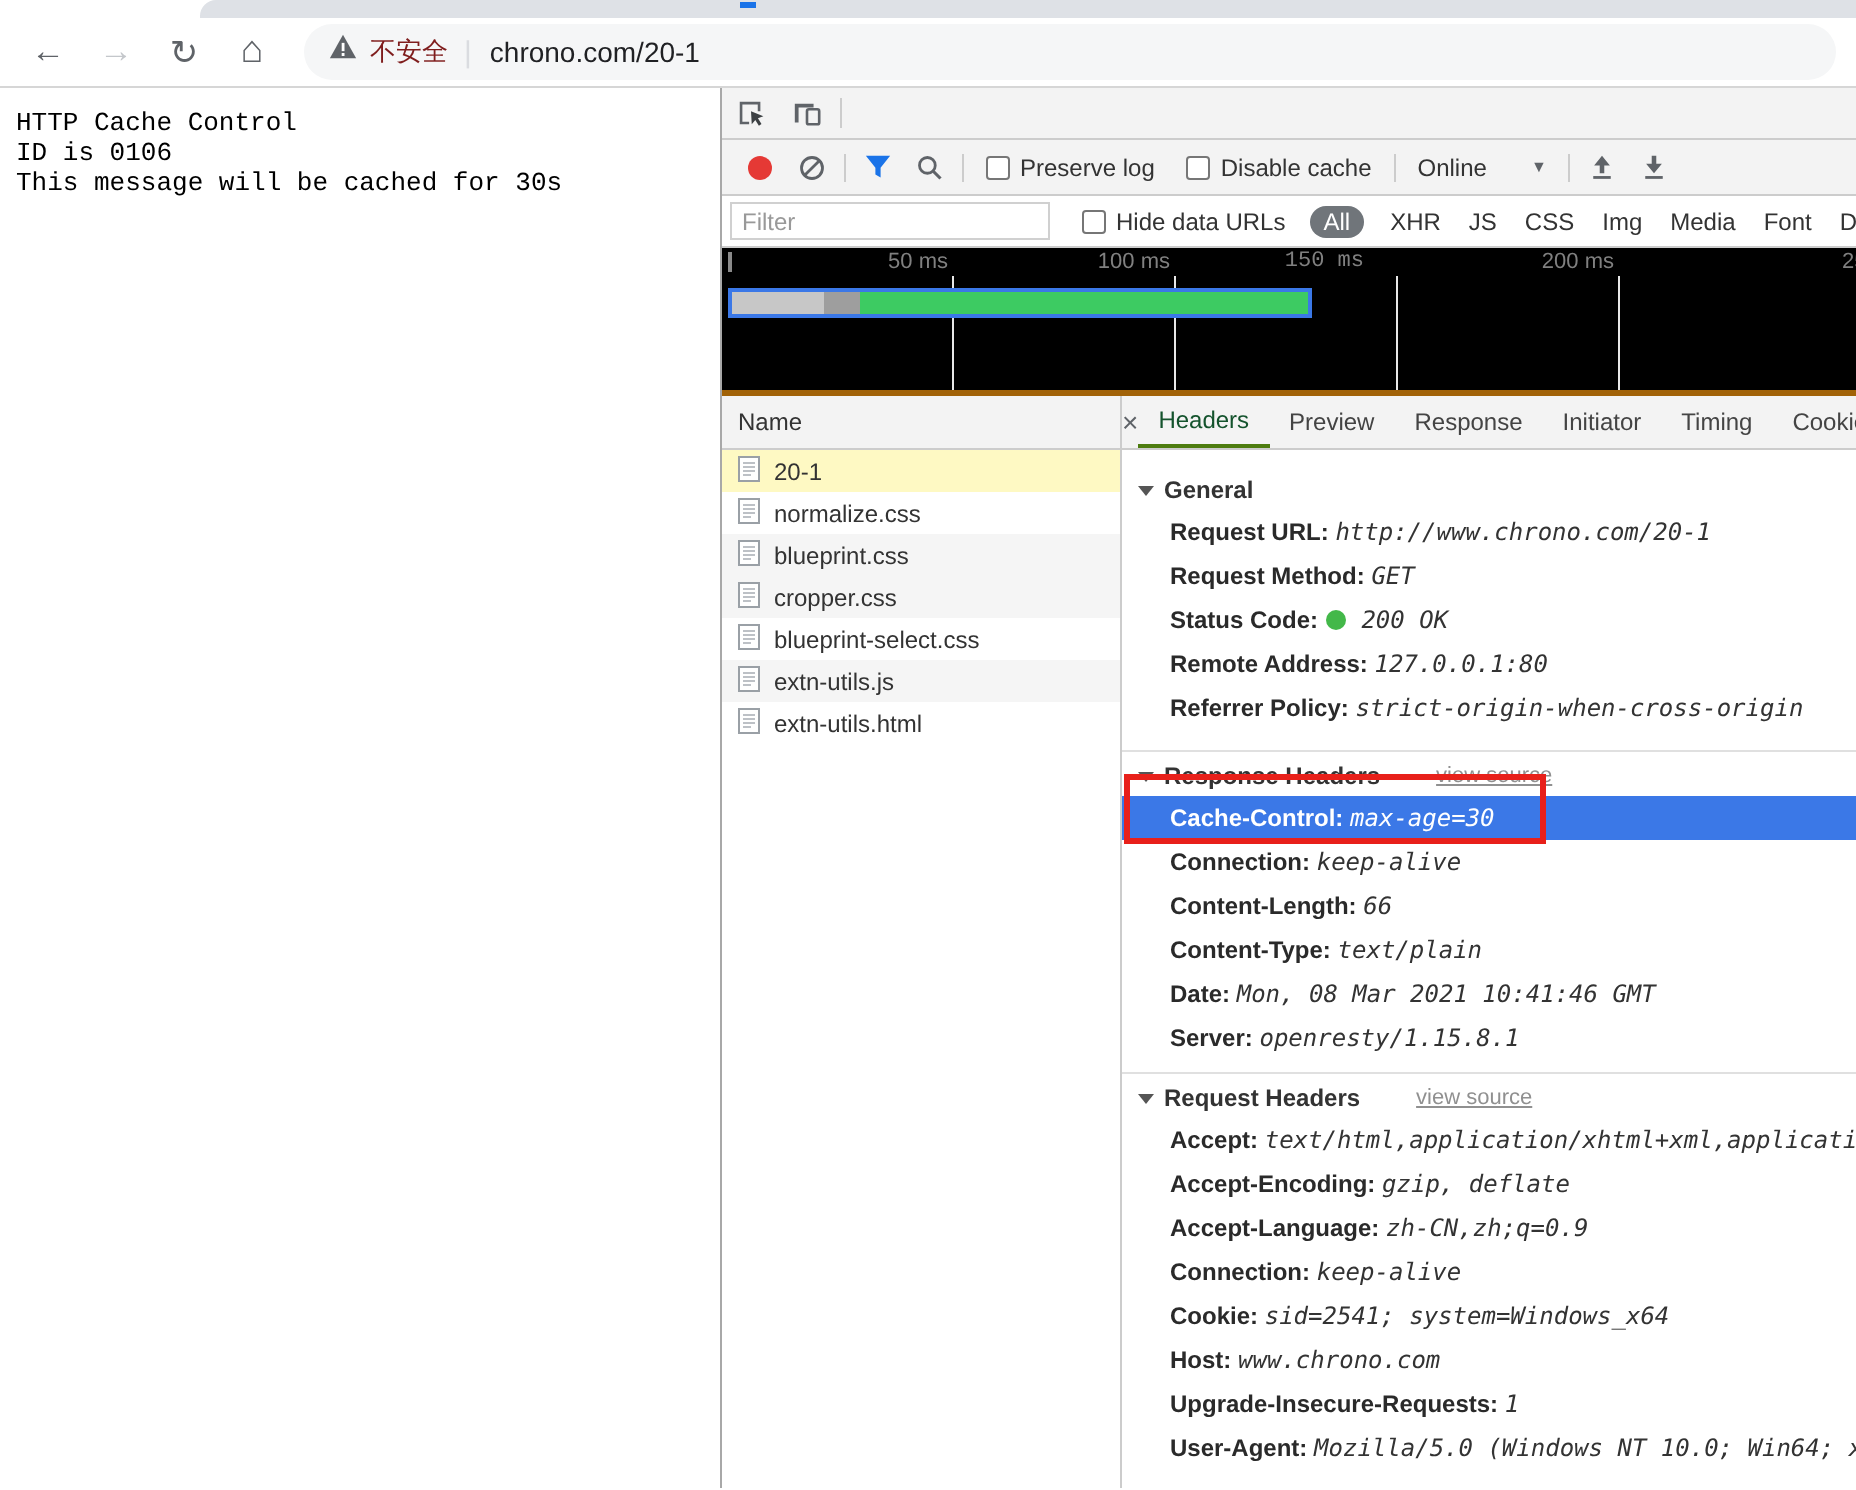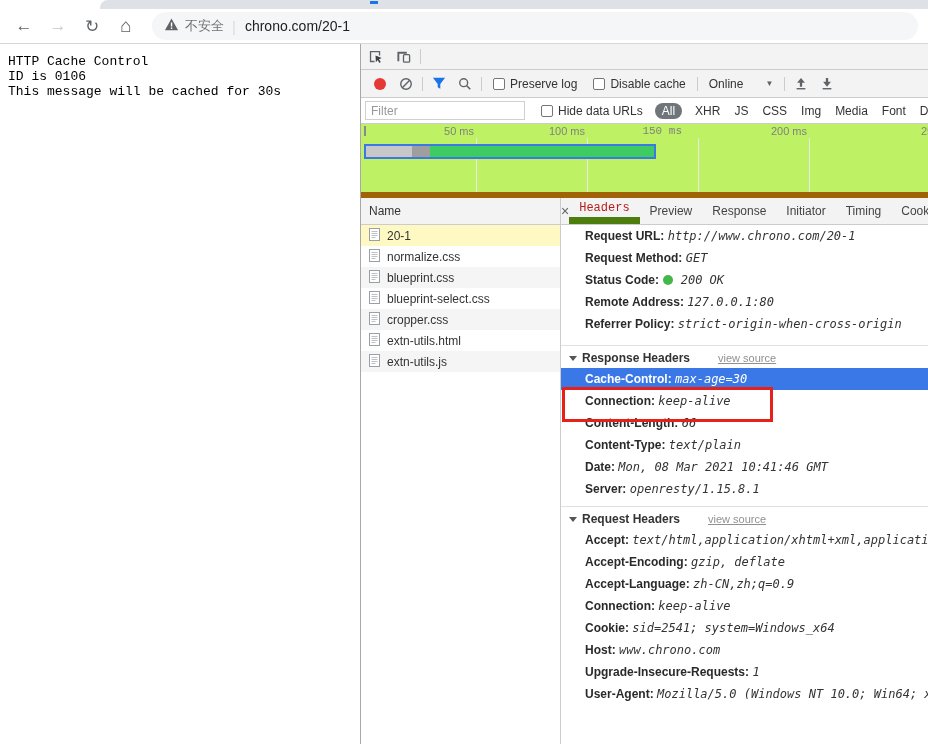--- a/index.html
+++ b/index.html
@@ -11,21 +11,21 @@
   .tabstrip .bg-tab { position:absolute; left:100px; right:0; top:0; height:9px;
     background:#dee1e6; border-top-left-radius:8px; }
   .tabstrip .fav-dot { position:absolute; left:370px; top:1px; width:8px; height:3px; background:#1a73e8; }
 
   .toolbar { height:35px; display:flex; align-items:center; padding:0 10px; background:#fff; border-bottom:1px solid #d6d6d6; }
   .nav-btn { width:28px; height:28px; display:flex; align-items:center; justify-content:center;
     font-size:17px; color:#5f6368; margin-right:6px; }
   .nav-btn.disabled { color:#c4c7cb; }
   .addr { flex:1; height:28px; margin-left:6px; background:#f5f6f7; border-radius:14px;
     display:flex; align-items:center; padding:0 12px; }
-  .addr .sec-label { color:#737373; font-size:13px; margin:0 8px 0 6px; }
+  .addr .sec-label { color:#7f1d1d; font-size:13px; margin:0 8px 0 6px; }
   .addr .addr-sep { color:#dadce0; font-size:15px; margin-right:9px; }
   .addr .url { color:#202124; font-size:14px; }
 
   .content { display:flex; height:700px; }
 
   
   .page { width:360px; background:#fff; padding:10px 0 0 8px; }
   .page .pline { font-family:"Liberation Mono", monospace; font-size:13px; line-height:15px; color:#000; white-space:pre; }
 
   
@@ -45,21 +45,21 @@
   .tb-label { display:flex; align-items:center; margin:0 8px; white-space:nowrap; }
   .caret { font-size:8px; color:#5f6368; margin-left:22px; }
 
   .filter-row { height:26px; background:#fff; border-bottom:1px solid #ccc; display:flex; align-items:center; padding:0 4px; font-size:12px; color:#333; }
   .filter-input { width:160px; height:19px; border:1px solid #d0d0d0; font-size:12px; padding:0 5px;
     font-family:"Liberation Sans", sans-serif; color:#333; outline:none; margin-right:14px; }
   .filter-input::placeholder { color:#999; }
   .type-pill { background:#70757a; color:#fff; border-radius:9px; padding:1px 7px; margin:0 6px 0 10px; }
   .type-item { margin:0 7px; white-space:nowrap; }
 
-  .overview { position:relative; height:74px; border-bottom:6px solid #a16207; background:#bef264; overflow:hidden; }
+  .overview { position:relative; height:74px; border-bottom:3px solid #a16207; background:#000000; overflow:hidden; }
   .ov-grid { position:absolute; top:14px; bottom:0; width:1px; background:#e8e8e8; }
   .ov-tick-label { position:absolute; top:1px; width:60px; text-align:right; font-size:11px; color:#808080; white-space:nowrap; }
   .ov-zero { position:absolute; left:3px; top:2px; width:2px; height:10px; background:#8a8a8a; }
   .ov-bar { position:absolute; left:3px; top:20px; width:292px; height:15px; border:2px solid #3b78e7; display:flex; }
   .seg-wait { width:46px; background:#c7c7c7; }
   .seg-stall { width:18px; background:#9e9e9e; }
   .seg-green { flex:1; background:#3dcb62; }
 
   .net-main { flex:1; display:flex; overflow:hidden; }
 
@@ -68,21 +68,21 @@
     padding-left:8px; font-size:12px; color:#333; }
   .req-row { height:21px; display:flex; align-items:center; padding-left:8px; font-size:12px; color:#333; white-space:nowrap; }
   .req-row .doc-ic { margin-right:7px; flex:none; }
   .req-row.stripe { background:#f5f5f5; }
   .req-row.selected { background:#fef9c3; }
 
   .hdr-pane { flex:1; position:relative; overflow:hidden; display:flex; flex-direction:column; font-size:12px; }
   .hdr-tabs { height:27px; background:#f3f3f3; border-bottom:1px solid #ccc; display:flex; align-items:stretch; flex:none; }
   .hdr-close { width:28px; display:flex; align-items:center; justify-content:center; color:#5f6368; font-size:14px; }
   .hdr-tab { display:flex; align-items:center; padding:0 10px; color:#444; white-space:nowrap; }
-  .hdr-tab.active { border-bottom:7px solid #4d7c0f; color:#b91c1c;font-family:Liberation Mono, monospace; }
+  .hdr-tab.active { border-bottom:2px solid #4d7c0f; color:#14532d; }
 
   .section { border-bottom:1px solid #e0e0e0; }
   .sec-head { display:flex; align-items:center; height:20px; margin-top:10px; padding-left:8px; }
   .sec2 .sec-head, .sec3 .sec-head { margin-top:2px; }
   .tri { width:0; height:0; border-left:4px solid transparent; border-right:4px solid transparent; border-top:5px solid #555; margin-right:5px; }
   .sec-title { font-weight:bold; color:#333; }
   .view-source { color:#909090; text-decoration:underline; font-size:11px; margin-left:28px;text-align:right; }
   .sec-body { padding-bottom:10px; }
   .sec2 .sec-body { padding-bottom:6px; }
   .sec3 .sec-body { padding-bottom:0; }
@@ -263,74 +263,78 @@
         <div class="req-row stripe">
           <span class="doc-ic"><svg width="11" height="13" viewBox="0 0 11 13">
                 <rect x="0.5" y="0.5" width="10" height="12" fill="#fff" stroke="#9aa0a6"></rect>
                 <line x1="2.5" y1="3.5" x2="8.5" y2="3.5" stroke="#bdc1c6"></line>
                 <line x1="2.5" y1="5.5" x2="8.5" y2="5.5" stroke="#bdc1c6"></line>
                 <line x1="2.5" y1="7.5" x2="8.5" y2="7.5" stroke="#bdc1c6"></line>
                 <line x1="2.5" y1="9.5" x2="6.5" y2="9.5" stroke="#bdc1c6"></line>
               </svg></span>
           <span>blueprint.css</span>
         </div>
+        <div class="req-row stripe">
+          <span class="doc-ic"><svg width="11" height="13" viewBox="0 0 11 13">
+                <rect x="0.5" y="0.5" width="10" height="12" fill="#fff" stroke="#9aa0a6"></rect>
+                <line x1="2.5" y1="3.5" x2="8.5" y2="3.5" stroke="#bdc1c6"></line>
+                <line x1="2.5" y1="5.5" x2="8.5" y2="5.5" stroke="#bdc1c6"></line>
+                <line x1="2.5" y1="7.5" x2="8.5" y2="7.5" stroke="#bdc1c6"></line>
+                <line x1="2.5" y1="9.5" x2="6.5" y2="9.5" stroke="#bdc1c6"></line>
+              </svg></span>
+          <span>cropper.css</span>
+        </div>
         <div class="req-row">
           <span class="doc-ic"><svg width="11" height="13" viewBox="0 0 11 13">
                 <rect x="0.5" y="0.5" width="10" height="12" fill="#fff" stroke="#9aa0a6"></rect>
                 <line x1="2.5" y1="3.5" x2="8.5" y2="3.5" stroke="#bdc1c6"></line>
                 <line x1="2.5" y1="5.5" x2="8.5" y2="5.5" stroke="#bdc1c6"></line>
                 <line x1="2.5" y1="7.5" x2="8.5" y2="7.5" stroke="#bdc1c6"></line>
                 <line x1="2.5" y1="9.5" x2="6.5" y2="9.5" stroke="#bdc1c6"></line>
               </svg></span>
           <span>blueprint-select.css</span>
         </div>
         <div class="req-row stripe">
           <span class="doc-ic"><svg width="11" height="13" viewBox="0 0 11 13">
                 <rect x="0.5" y="0.5" width="10" height="12" fill="#fff" stroke="#9aa0a6"></rect>
                 <line x1="2.5" y1="3.5" x2="8.5" y2="3.5" stroke="#bdc1c6"></line>
                 <line x1="2.5" y1="5.5" x2="8.5" y2="5.5" stroke="#bdc1c6"></line>
                 <line x1="2.5" y1="7.5" x2="8.5" y2="7.5" stroke="#bdc1c6"></line>
                 <line x1="2.5" y1="9.5" x2="6.5" y2="9.5" stroke="#bdc1c6"></line>
               </svg></span>
-          <span>cropper.css</span>
+          <span>extn-utils.js</span>
         </div>
         <div class="req-row">
           <span class="doc-ic"><svg width="11" height="13" viewBox="0 0 11 13">
                 <rect x="0.5" y="0.5" width="10" height="12" fill="#fff" stroke="#9aa0a6"></rect>
                 <line x1="2.5" y1="3.5" x2="8.5" y2="3.5" stroke="#bdc1c6"></line>
                 <line x1="2.5" y1="5.5" x2="8.5" y2="5.5" stroke="#bdc1c6"></line>
                 <line x1="2.5" y1="7.5" x2="8.5" y2="7.5" stroke="#bdc1c6"></line>
                 <line x1="2.5" y1="9.5" x2="6.5" y2="9.5" stroke="#bdc1c6"></line>
               </svg></span>
           <span>extn-utils.html</span>
-        </div>
-        <div class="req-row stripe">
-          <span class="doc-ic"><svg width="11" height="13" viewBox="0 0 11 13">
-                <rect x="0.5" y="0.5" width="10" height="12" fill="#fff" stroke="#9aa0a6"></rect>
-                <line x1="2.5" y1="3.5" x2="8.5" y2="3.5" stroke="#bdc1c6"></line>
-                <line x1="2.5" y1="5.5" x2="8.5" y2="5.5" stroke="#bdc1c6"></line>
-                <line x1="2.5" y1="7.5" x2="8.5" y2="7.5" stroke="#bdc1c6"></line>
-                <line x1="2.5" y1="9.5" x2="6.5" y2="9.5" stroke="#bdc1c6"></line>
-              </svg></span>
-          <span>extn-utils.js</span>
         </div>
       </div>
 
       <div class="hdr-pane">
         <div class="hdr-tabs">
           <div class="hdr-close">×</div>
           <div class="hdr-tab active">Headers</div>
           <div class="hdr-tab">Preview</div>
           <div class="hdr-tab">Response</div>
           <div class="hdr-tab">Initiator</div>
           <div class="hdr-tab">Timing</div>
           <div class="hdr-tab">Cookies</div>
         </div>
 
         <div class="section sec1">
+          <div class="sec-head">
+            <span class="tri"></span>
+            <span class="sec-title">General</span>
+          </div>
           <div class="sec-body">
             <div class="hdr-row">
               <span class="hname">Request URL:</span>
               <span class="hval"> <span>http://www.chrono.com/20-1</span></span>
             </div>
             <div class="hdr-row">
               <span class="hname">Request Method:</span>
               <span class="hval"> <span>GET</span></span>
             </div>
             <div class="hdr-row">

